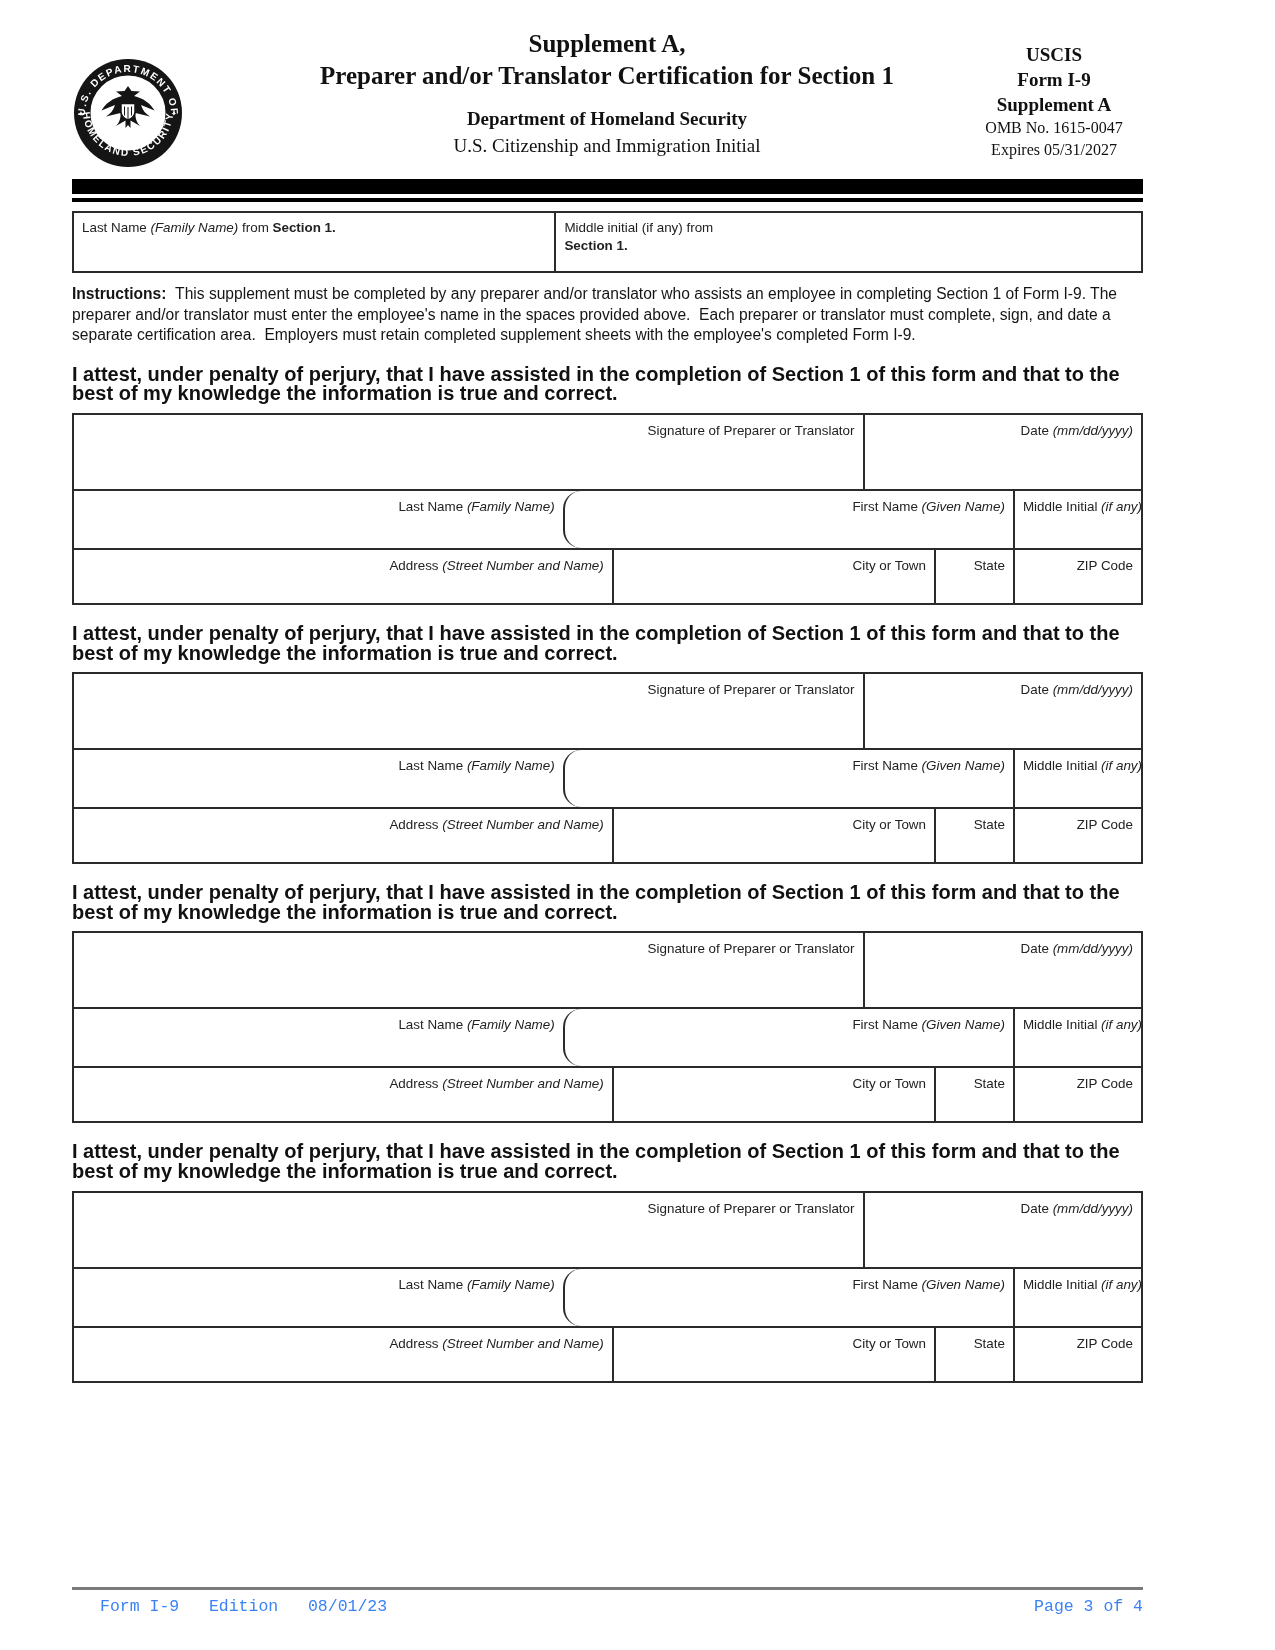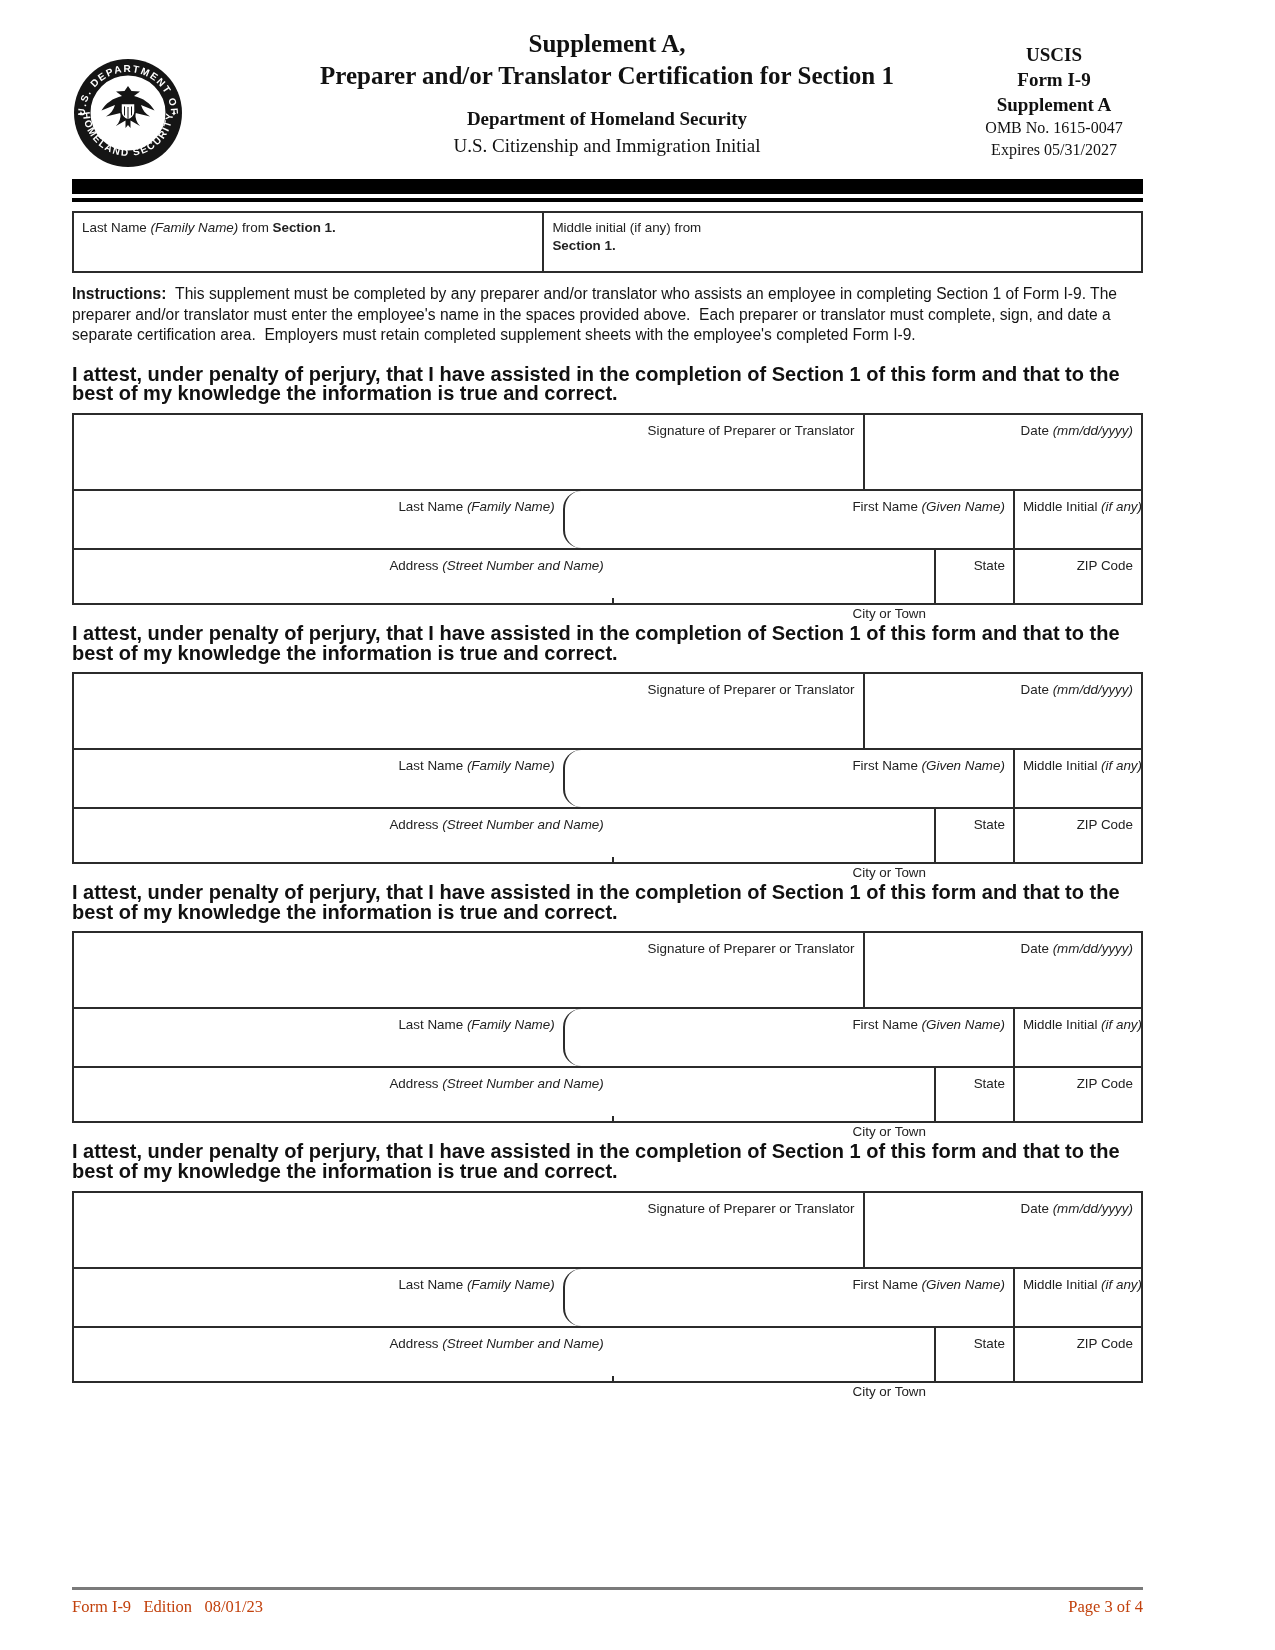--- a/index.html
+++ b/index.html
@@ -25,21 +25,21 @@
   .fi-r{font-size:16px;line-height:22px;}
 
   .bar-thick{height:15px;background:#000000;}
   .bar-gap{height:4px;}
   .bar-thin{height:4px;background:#000000;}
 
   
   .lbl{white-space:pre-wrap;font-size:13.4px;color:#222;line-height:17px;}
   .lbl i{font-style:italic;}
   .lbl b{font-weight:700;}
-  .emp-table{margin-top:9px;display:flex;border:2px solid #2b2b2b;height:58px;}
+  .emp-table{margin-top:9px;display:flex;border:2px solid #2b2b2b;height:58px;gap:12px;}
   .emp-cell{padding:5px 8px;box-sizing:border-box;}
   .emp-cell + .emp-cell{border-left:2px solid #2b2b2b;}
   .ec1{width:43.9%;}
   .ec2{width:35.7%;}
   .ec3{width:20.4%;}
 
   .instructions{margin:11px 0 0 0;font-size:15.6px;line-height:20.6px;white-space:pre-wrap;color:#151515;}
   .instructions b{font-weight:700;}
 
   .attest{margin:19px 0 9px 0;font-size:20px;font-weight:700;line-height:19.6px;color:#111;}
@@ -51,29 +51,29 @@
   .r1{height:74px;}
   .r2{height:57px;}
   .r3{height:53px;}
   .c-sig{width:73.9%;}
   .c-date{width:26.1%;}
   .c-last{width:45.8%;}
   .c-first{width:42.2%;border-radius:18px;}
   .c-mi{width:12%;padding-right:10px;}
   .c-mi .lbl{white-space:nowrap;}
   .c-addr{width:50.4%;}
-  .c-city{width:30.2%;margin-top:48px;}
+  .c-city{width:30.2%;}
   .c-state{width:7.4%;}
   .c-zip{width:12%;}
 
   
   .footer{position:absolute;left:72px;top:1587px;width:1071px;}
   .footer-rule{height:3px;background:#7a7a7a;}
   .footer-row{display:flex;justify-content:space-between;margin-top:7px;
-    font-family:Liberation Serif, serif;font-size:16.5px;color:#c2410c;white-space:pre-wrap;}
+    font-family:Liberation Mono, monospace;font-size:16.5px;color:#3b82f6;white-space:pre-wrap;margin-left:28px;}
   .brand{margin:3px 0 0 14px;font-size:21px;color:#1c1c1c;letter-spacing:0.5px;}
 </style>
 </head>
 <body>
 
 <div class="content">
 
   <div class="hdr">
     <svg class="seal" viewBox="0 0 112 112">
       <circle cx="56" cy="56" r="54" fill="#151515"></circle>

